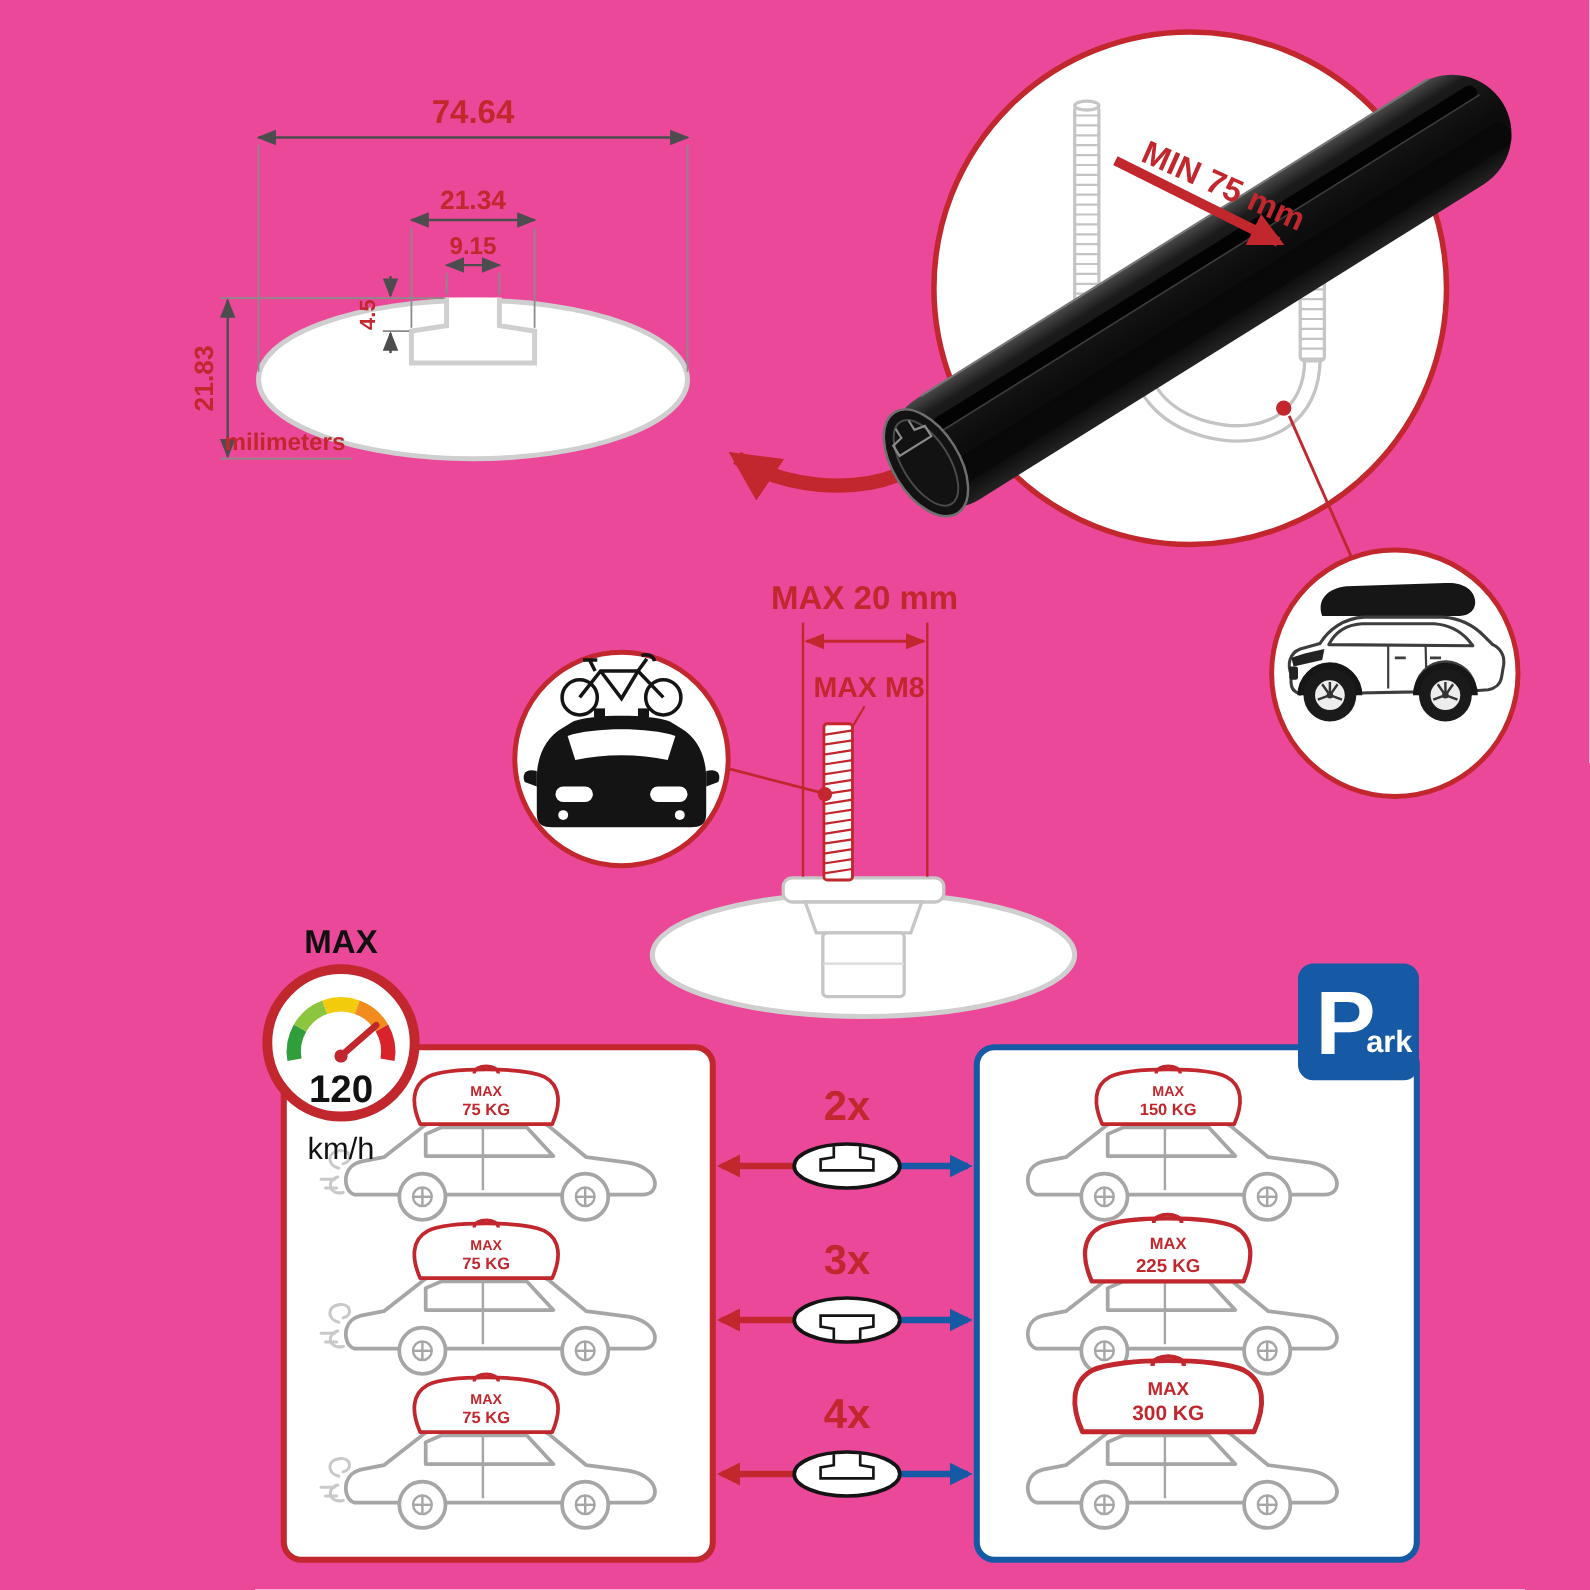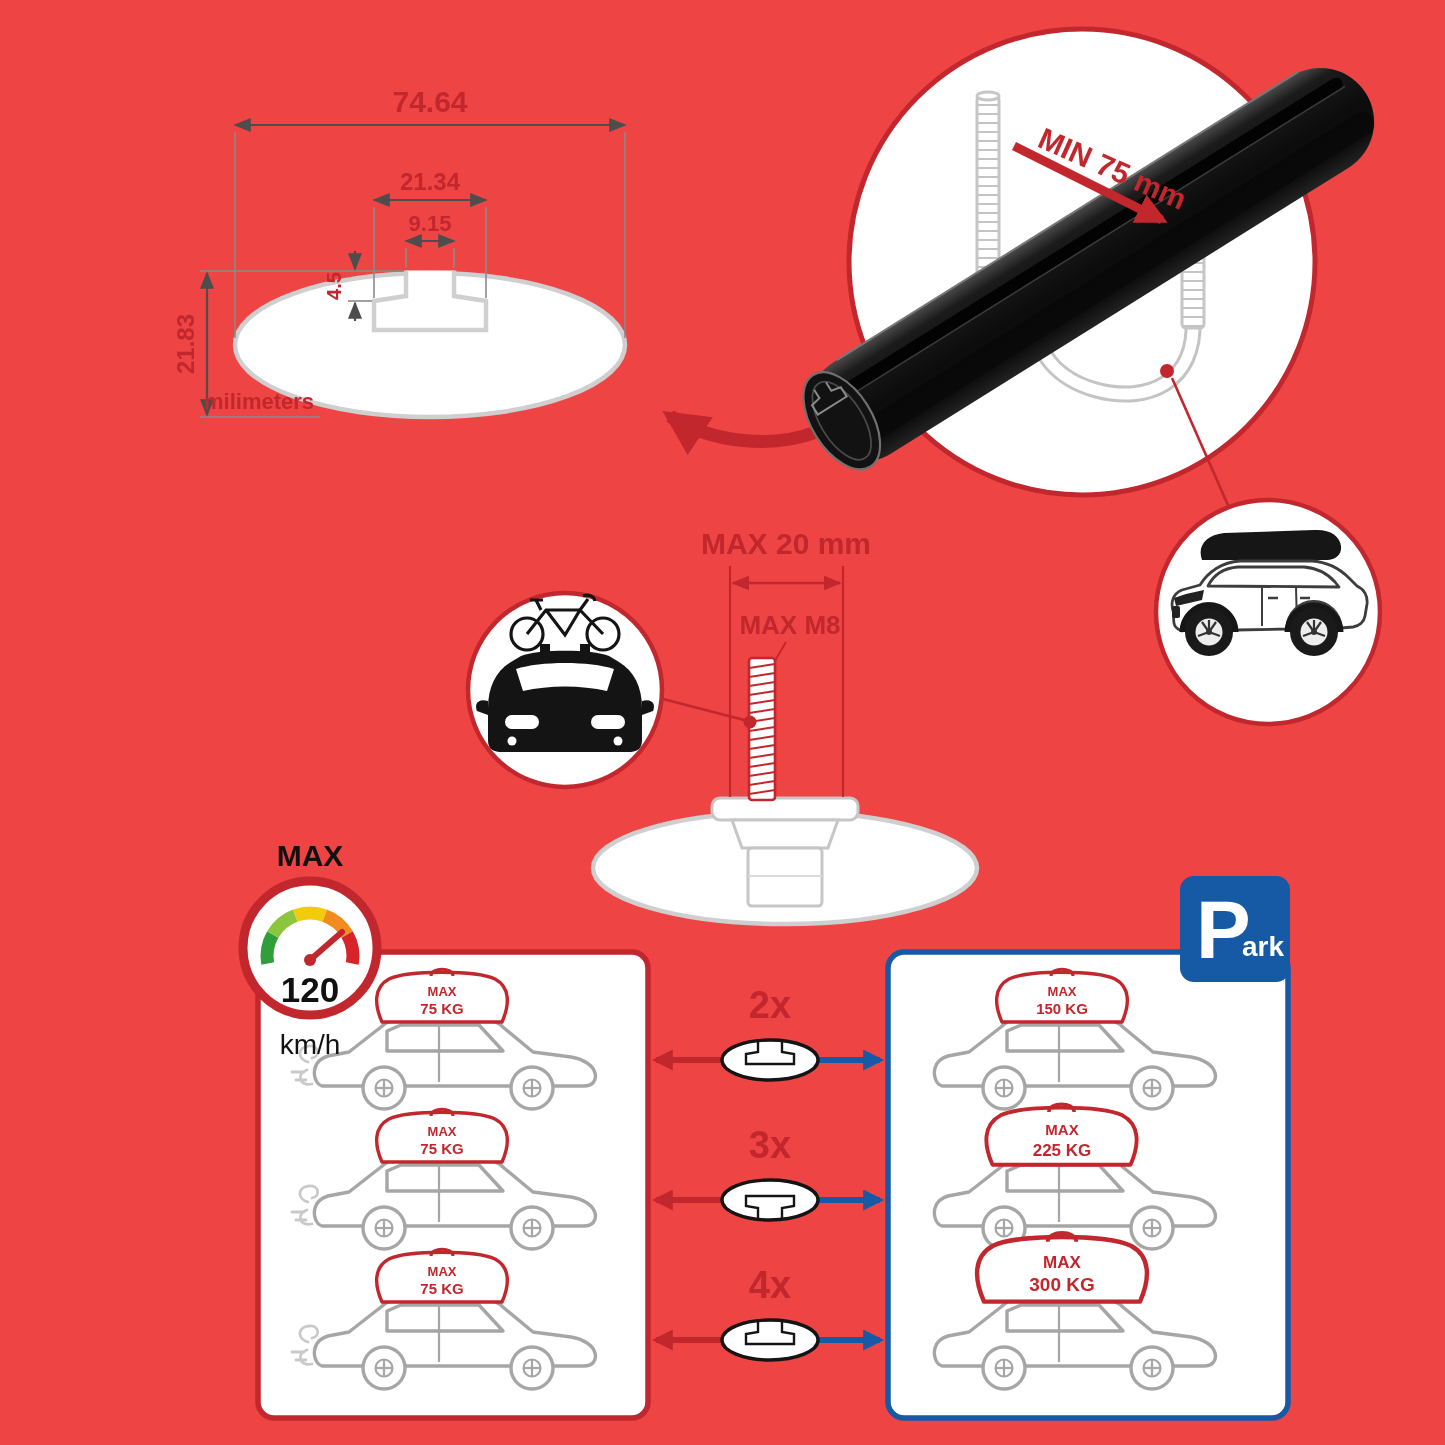--- a/index.html
+++ b/index.html
@@ -1,16 +1,16 @@
 <!DOCTYPE html>
 <html><head>
 <meta charset="utf-8">
 <style>
   html,body{margin:0;padding:0;background:#fff;}
-  .canvas{position:relative;width:1445px;height:1445px;background:#ef4444;overflow:hidden;}
+  .canvas{position:relative;width:1445px;height:1445px;background:#ec4899;overflow:hidden;}
   svg{display:block;}
   text{font-family:"Liberation Sans",sans-serif;}
   .ta-m{text-anchor:middle;}
   .t-red-b{fill:#C1272D;font-weight:bold;}
   .t-black-b{fill:#111;font-weight:bold;}
   .t-black{fill:#111;}
   .t-white-b{fill:#fff;font-weight:bold;}
   .dim-line{stroke:#4d4d4d;stroke-width:2.2;fill:none;}
   .ext-line{stroke:#8a8a8a;stroke-width:1.6;fill:none;}
   .profile{fill:#fff;stroke:#CFCFCF;stroke-width:4.5;}

